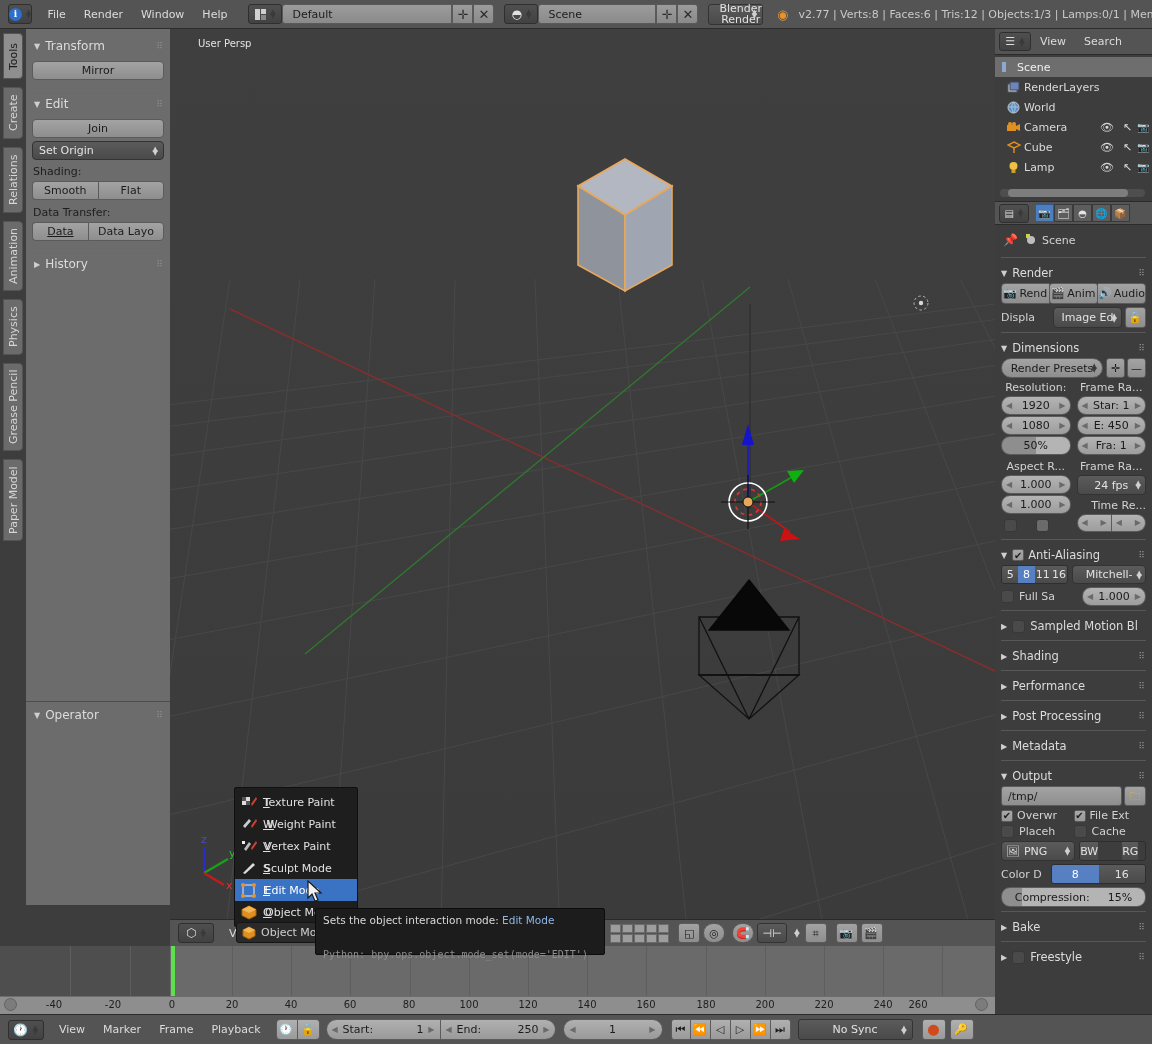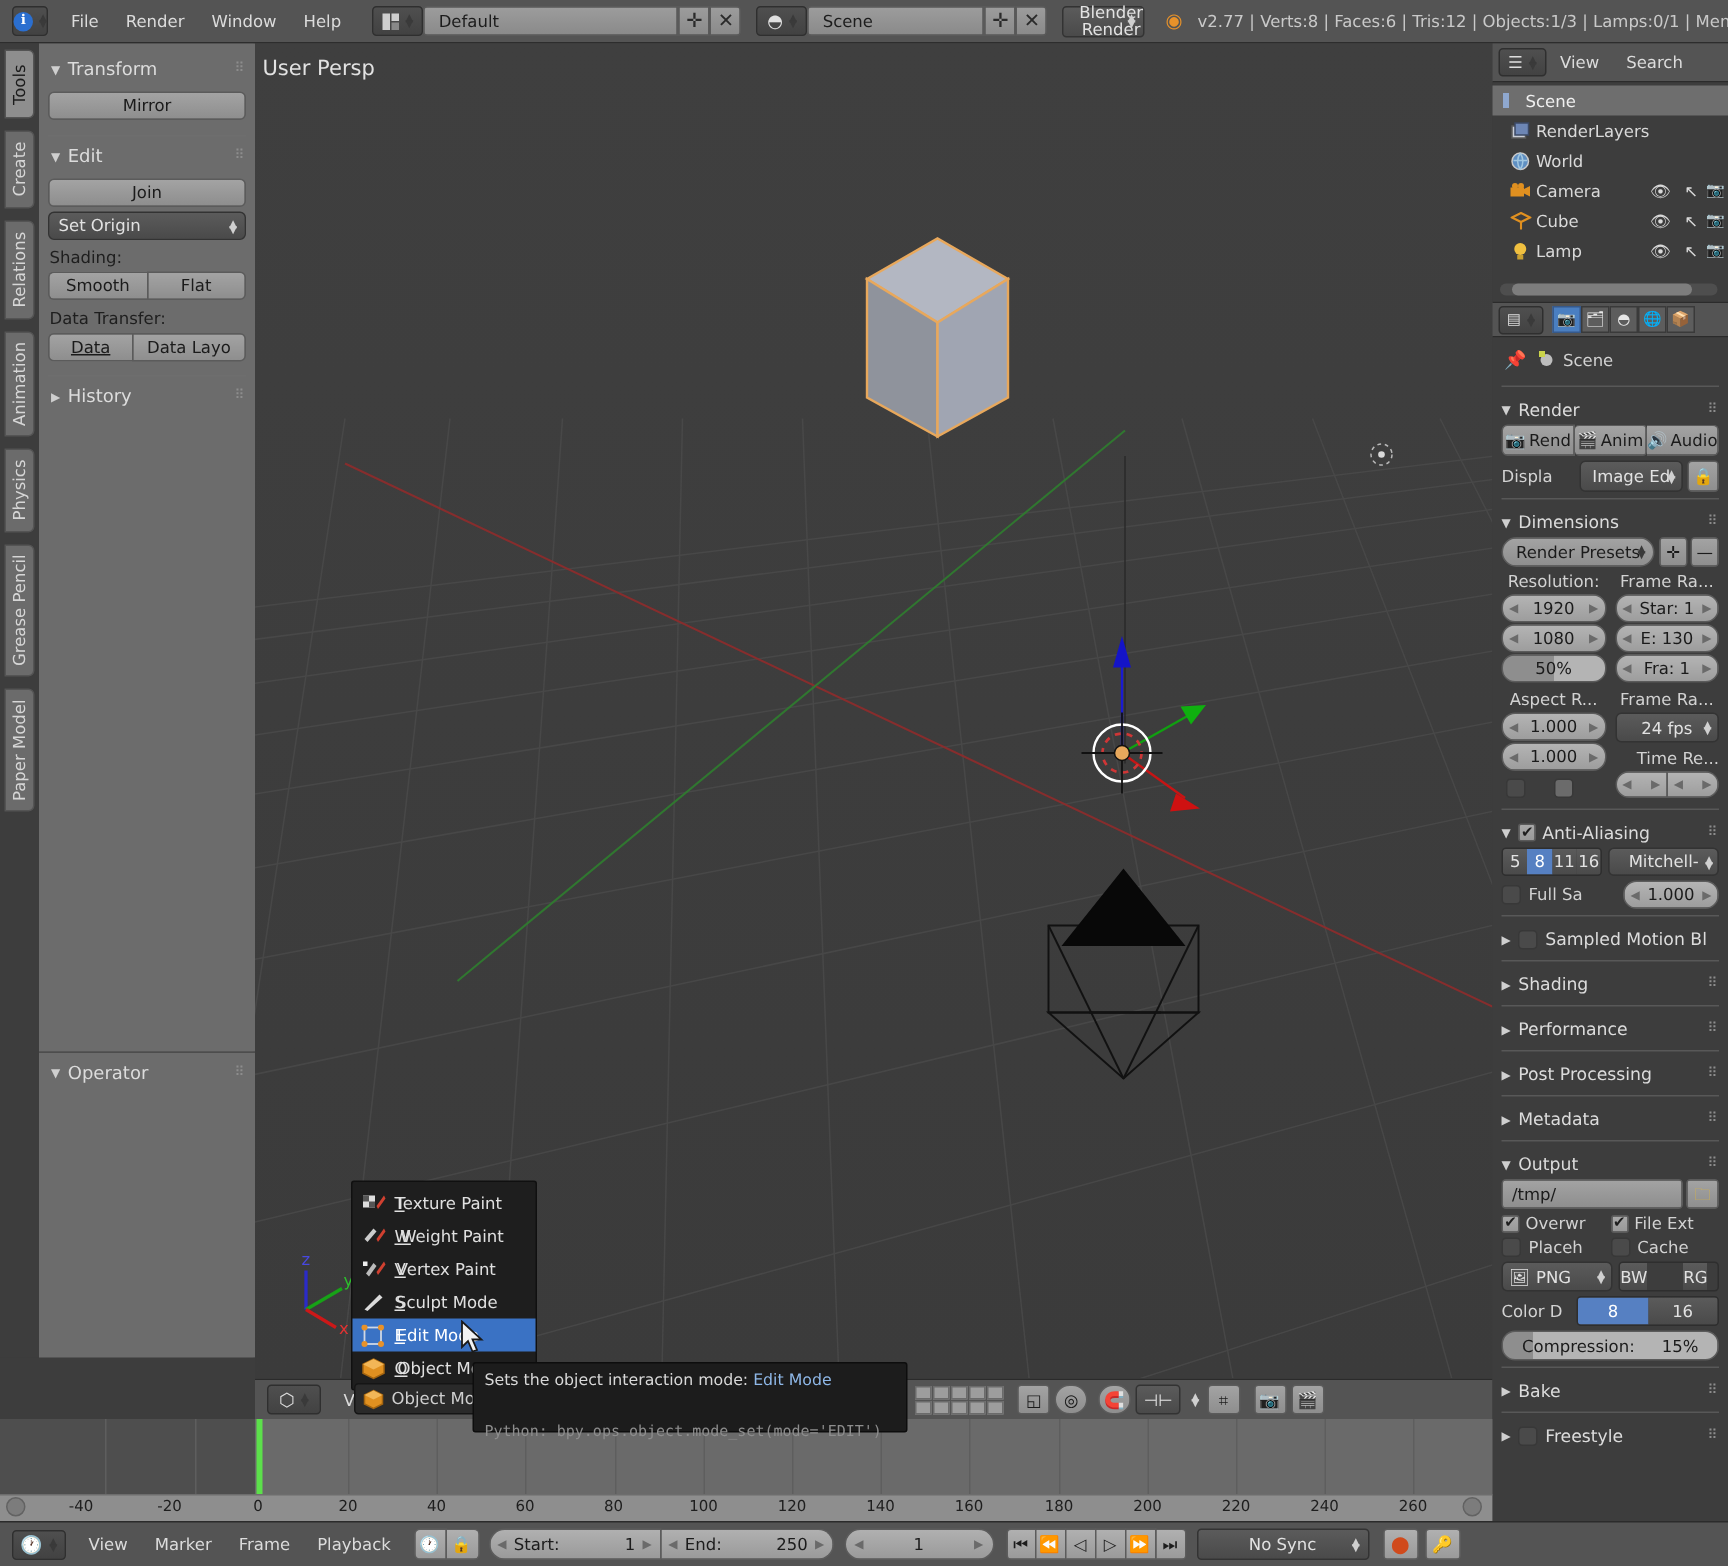--- a/index.html
+++ b/index.html
@@ -68,21 +68,21 @@
   .grp .sbtn:last-child{border-bottom:none;}
   .lbl{color:#1e1e1e;font-size:11px;margin:5px 0 3px 1px;}
   #operator{position:absolute;left:26px;top:672px;width:144px;height:204px;background:#6c6c6c;
         border-top:1px solid #4d4d4d;padding:6px;}
 
   
   #viewport{position:absolute;left:170px;top:29px;width:825px;height:890px;background:#3e3e3e;
         overflow:hidden;}
   #vpheader{position:absolute;left:170px;top:919px;width:825px;height:27px;background:#545454;
         border-top:1px solid #2b2b2b;display:flex;align-items:center;}
-  #userpersp{position:absolute;left:5px;top:9px;color:#e2e2e2;font-size:14px;}
+  #userpersp{position:absolute;left:28px;top:9px;color:#e2e2e2;font-size:10px;}
   #axisgiz{position:absolute;left:12px;bottom:28px;width:60px;height:60px;}
 
   
   #ctxmenu{position:absolute;left:234px;top:787px;width:124px;background:#1e1e1e;
         border:1px solid #101010;border-radius:2px;padding:3px 0;z-index:40;}
   .mi{height:22px;display:flex;align-items:center;padding-left:5px;color:#e0e0e0;font-size:11px;}
   .mi.hl{background:#3a72c4;color:#fff;}
   .mi .mico{width:19px;height:15px;margin-right:4px;flex:0 0 19px;}
   .mi u{text-decoration:underline;}
   #modebtn{position:absolute;left:236px;top:922px;width:122px;height:21px;background:#2a2a2a;
@@ -688,21 +688,21 @@
         </div>
         <div style="flex:1;">
           <div class="flabel" style="text-align:center;margin-bottom:2px;">Frame Ra...</div>
           <div class="btn num" style="height:19px;margin-bottom:1px;">
             <span class="lt">◀</span>
               <span>Star: 1</span>
               <span class="rt">▶</span>
             </div>
           <div class="btn num" style="height:19px;margin-bottom:1px;">
             <span class="lt">◀</span>
-              <span>E: 130</span>
+              <span>E: 450</span>
               <span class="rt">▶</span>
             </div>
           <div class="btn num" style="height:19px;">
             <span class="lt">◀</span>
               <span>Fra:  1</span>
               <span class="rt">▶</span>
             </div>
           <div class="flabel" style="text-align:center;margin:5px 0 2px;">Frame Ra...</div>
           <div class="btn dark" style="height:20px;border-radius:4px;position:relative;">
             <span>24 fps</span>
@@ -885,21 +885,21 @@
       <span class="tick" style="left:350px;">60</span>
       <span class="tick" style="left:409px;">80</span>
       <span class="tick" style="left:469px;">100</span>
       <span class="tick" style="left:528px;">120</span>
       <span class="tick" style="left:587px;">140</span>
       <span class="tick" style="left:646px;">160</span>
       <span class="tick" style="left:706px;">180</span>
       <span class="tick" style="left:765px;">200</span>
       <span class="tick" style="left:824px;">220</span>
       <span class="tick" style="left:883px;">240</span>
-      <span class="tick" style="left:942px;">260</span>
+      <span class="tick" style="left:918px;">260</span>
     </div>
     <div id="tl-knobL" style="left:4px;"></div>
     <div id="tl-knobR" style="left:975px;"></div>
   </div>
 
   <div id="tlhdr">
     <div class="editor-sel">
       <span style="font-size:12px;color:#ddd;">🕐</span>
       <span class="arrows">
           <span>▲</span>

